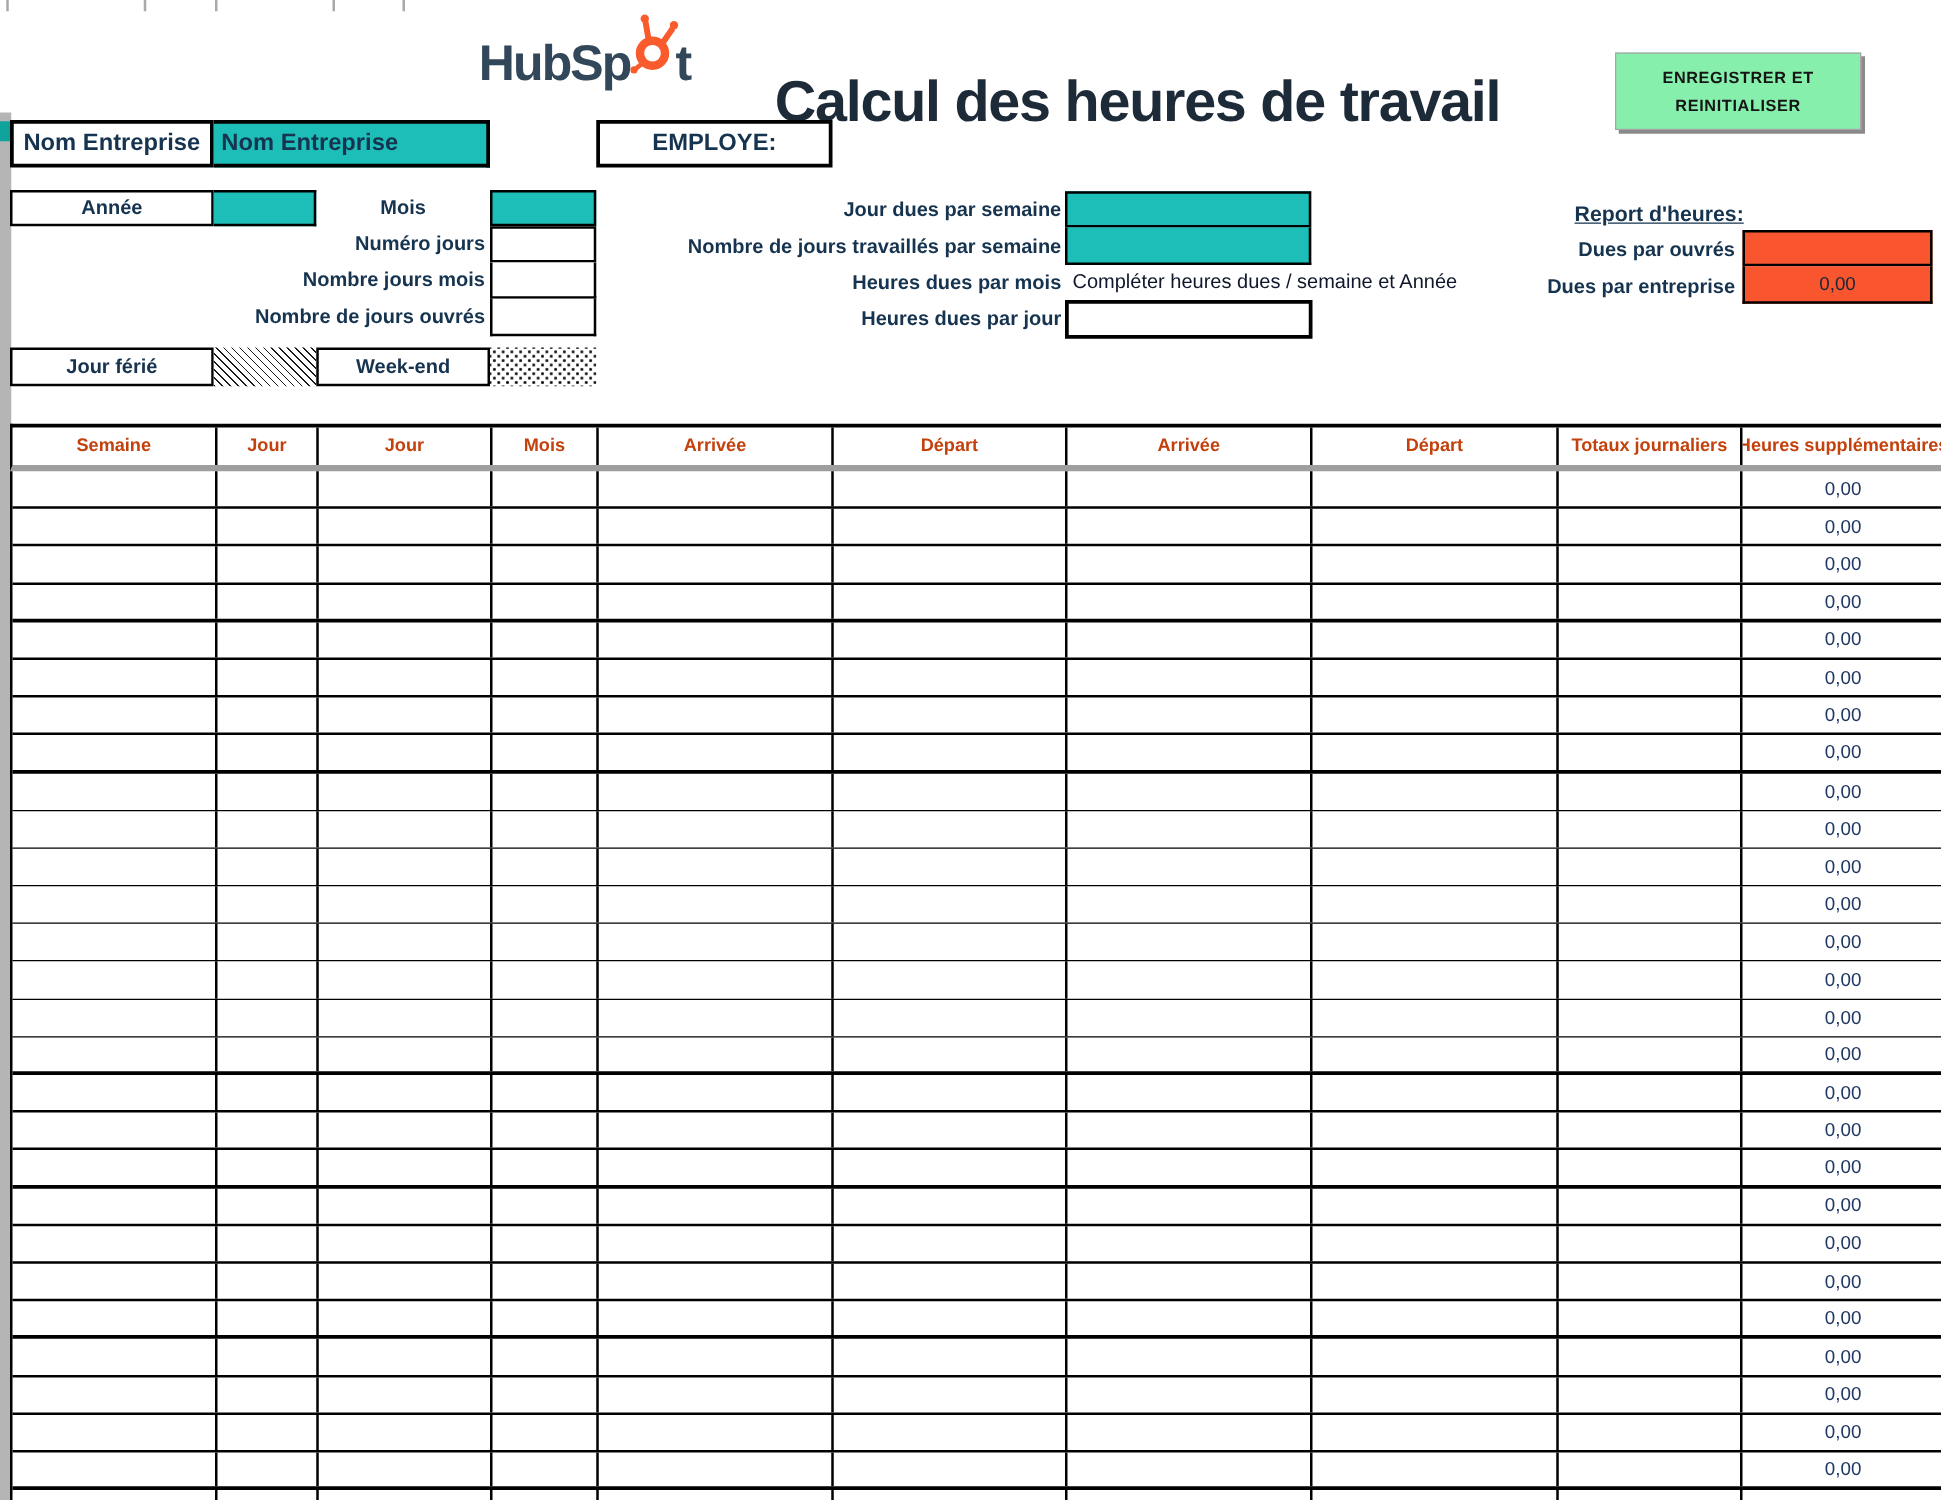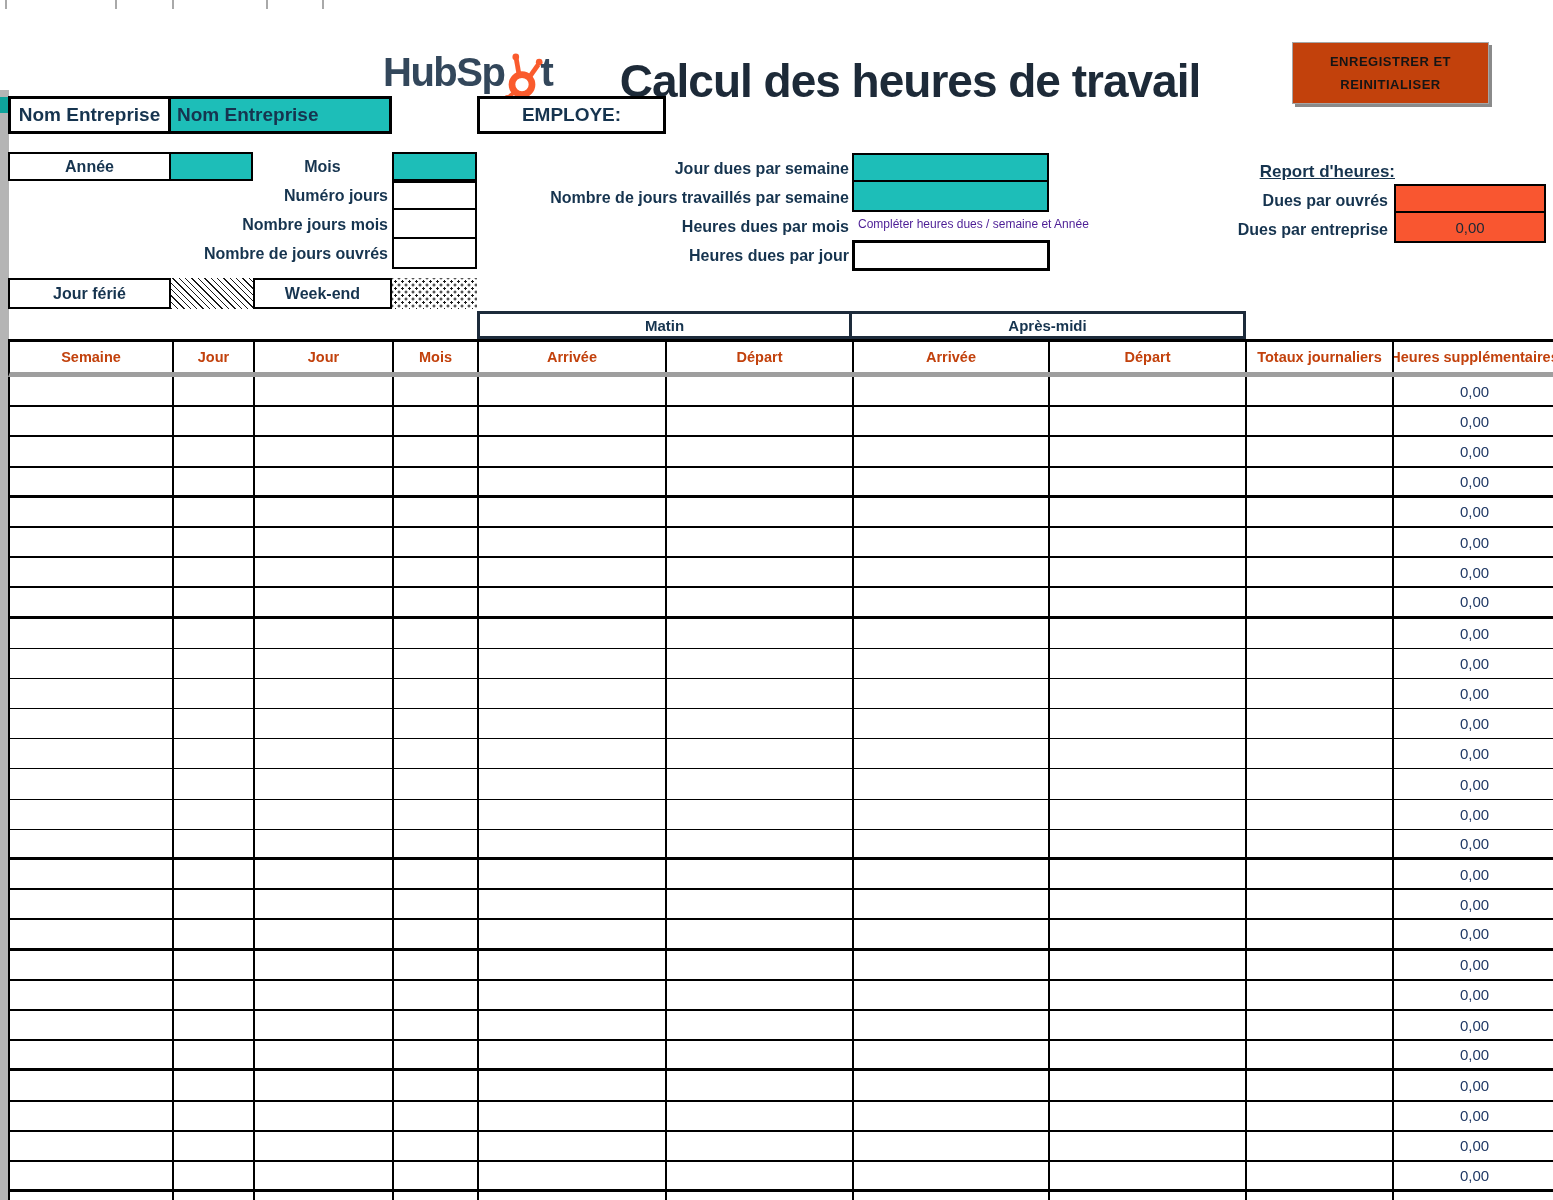--- a/index.html
+++ b/index.html
@@ -7,44 +7,44 @@
   body { font-family:"Liberation Sans", sans-serif; }
   #canvas { position:relative; width:1553px; height:1200px; background:#fff; overflow:hidden; color:#16344f; }
   .abs { position:absolute; }
 
   
   .left-strip { left:0; top:90px; width:9px; height:1110px; background:#b5b5b5; }
   .corner-teal { left:0; top:97px; width:9px; height:16px; background:#0fa39b; }
   .tick { top:0; height:9px; width:2px; background:#a9a9a9; }
 
   
-  .logo { left:383px; top:18px; height:56px; display:flex; align-items:flex-start;
-          font-size:40px; font-weight:800; letter-spacing:-1.5px; color:#33475b;margin-top:32px; }
+  .logo { left:383px; top:18px; height:56px; display:flex; align-items:flex-end;
+          font-size:40px; font-weight:800; letter-spacing:-1.5px; color:#33475b; }
   .logo svg { margin:0 -3px 4px -3px; }
 
   .title { left:600px; top:14px; width:620px; text-align:center; font-size:46px; font-weight:800;
            letter-spacing:-1px; color:#1d2a38; white-space:nowrap;margin-top:40px; }
 
-  .save-btn { left:1292px; top:42px; width:197px; height:62px; background:#c2410c;
+  .save-btn { left:1292px; top:42px; width:197px; height:62px; background:#86efac;
               border:1px solid #a6a6a6; box-shadow:3px 3px 0 #8a8a8a;
               display:flex; flex-direction:column; align-items:center; justify-content:center;
               font-size:13px; font-weight:bold; color:#151515; letter-spacing:.5px; line-height:23px; cursor:pointer; }
 
   .cell { position:absolute; background:#fff; border:2.5px solid #000; display:flex; align-items:center; }
   .cell.center { justify-content:center; }
   .teal { background:#1dbeb8; }
   .orange { background:#f95630; }
   .noleft { border-left:none; }
   .notop { border-top:none; }
   .b3 { border-width:3px; }
 
   .lbl { position:absolute; font-weight:bold; color:#16344f; white-space:nowrap; font-size:16px; }
   .lbl.right { text-align:right; }
   .lbl.big { font-size:19px; }
-  .note { position:absolute; font-size:12px; color:#4c1d95; white-space:nowrap; }
+  .note { position:absolute; font-size:16px; color:#0f172a; white-space:nowrap; }
   .underline { text-decoration:underline; }
 
   .hatch { background:#fff;
     background-image:repeating-linear-gradient(45deg,#1a1a1a 0,#1a1a1a 1px,transparent 1px,transparent 4.5px); }
   .dots { background:#fff;
     background-image:radial-gradient(#1a1a1a 1px,transparent 1.3px),radial-gradient(#1a1a1a 1px,transparent 1.3px);
     background-size:7px 7px; background-position:0 0,3.5px 3.5px; }
 
   
   .ampm-band { left:477px; top:311px; width:769px; height:28px; border:3px solid #1d2b3b; background:#fff;
@@ -152,24 +152,20 @@
 
   <div class="cell center" style="left:8px;top:278px;width:163px;height:31px">
     <span class="lbl" style="position:static">Jour férié</span>
   </div>
   <div class="abs hatch" style="left:171px;top:278px;width:82px;height:31px"></div>
   <div class="cell center" style="left:253px;top:278px;width:139px;height:31px">
     <span class="lbl" style="position:static">Week-end</span>
   </div>
   <div class="abs dots" style="left:392px;top:278px;width:85px;height:31px"></div>
 
-  <div class="abs ampm-band">
-    <div>Matin</div>
-    <div>Après-midi</div>
-  </div>
 
   <div class="abs thead grid10">
     <div>Semaine</div>
     <div>Jour</div>
     <div>Jour</div>
     <div>Mois</div>
     <div>Arrivée</div>
     <div>Départ</div>
     <div>Arrivée</div>
     <div>Départ</div>

